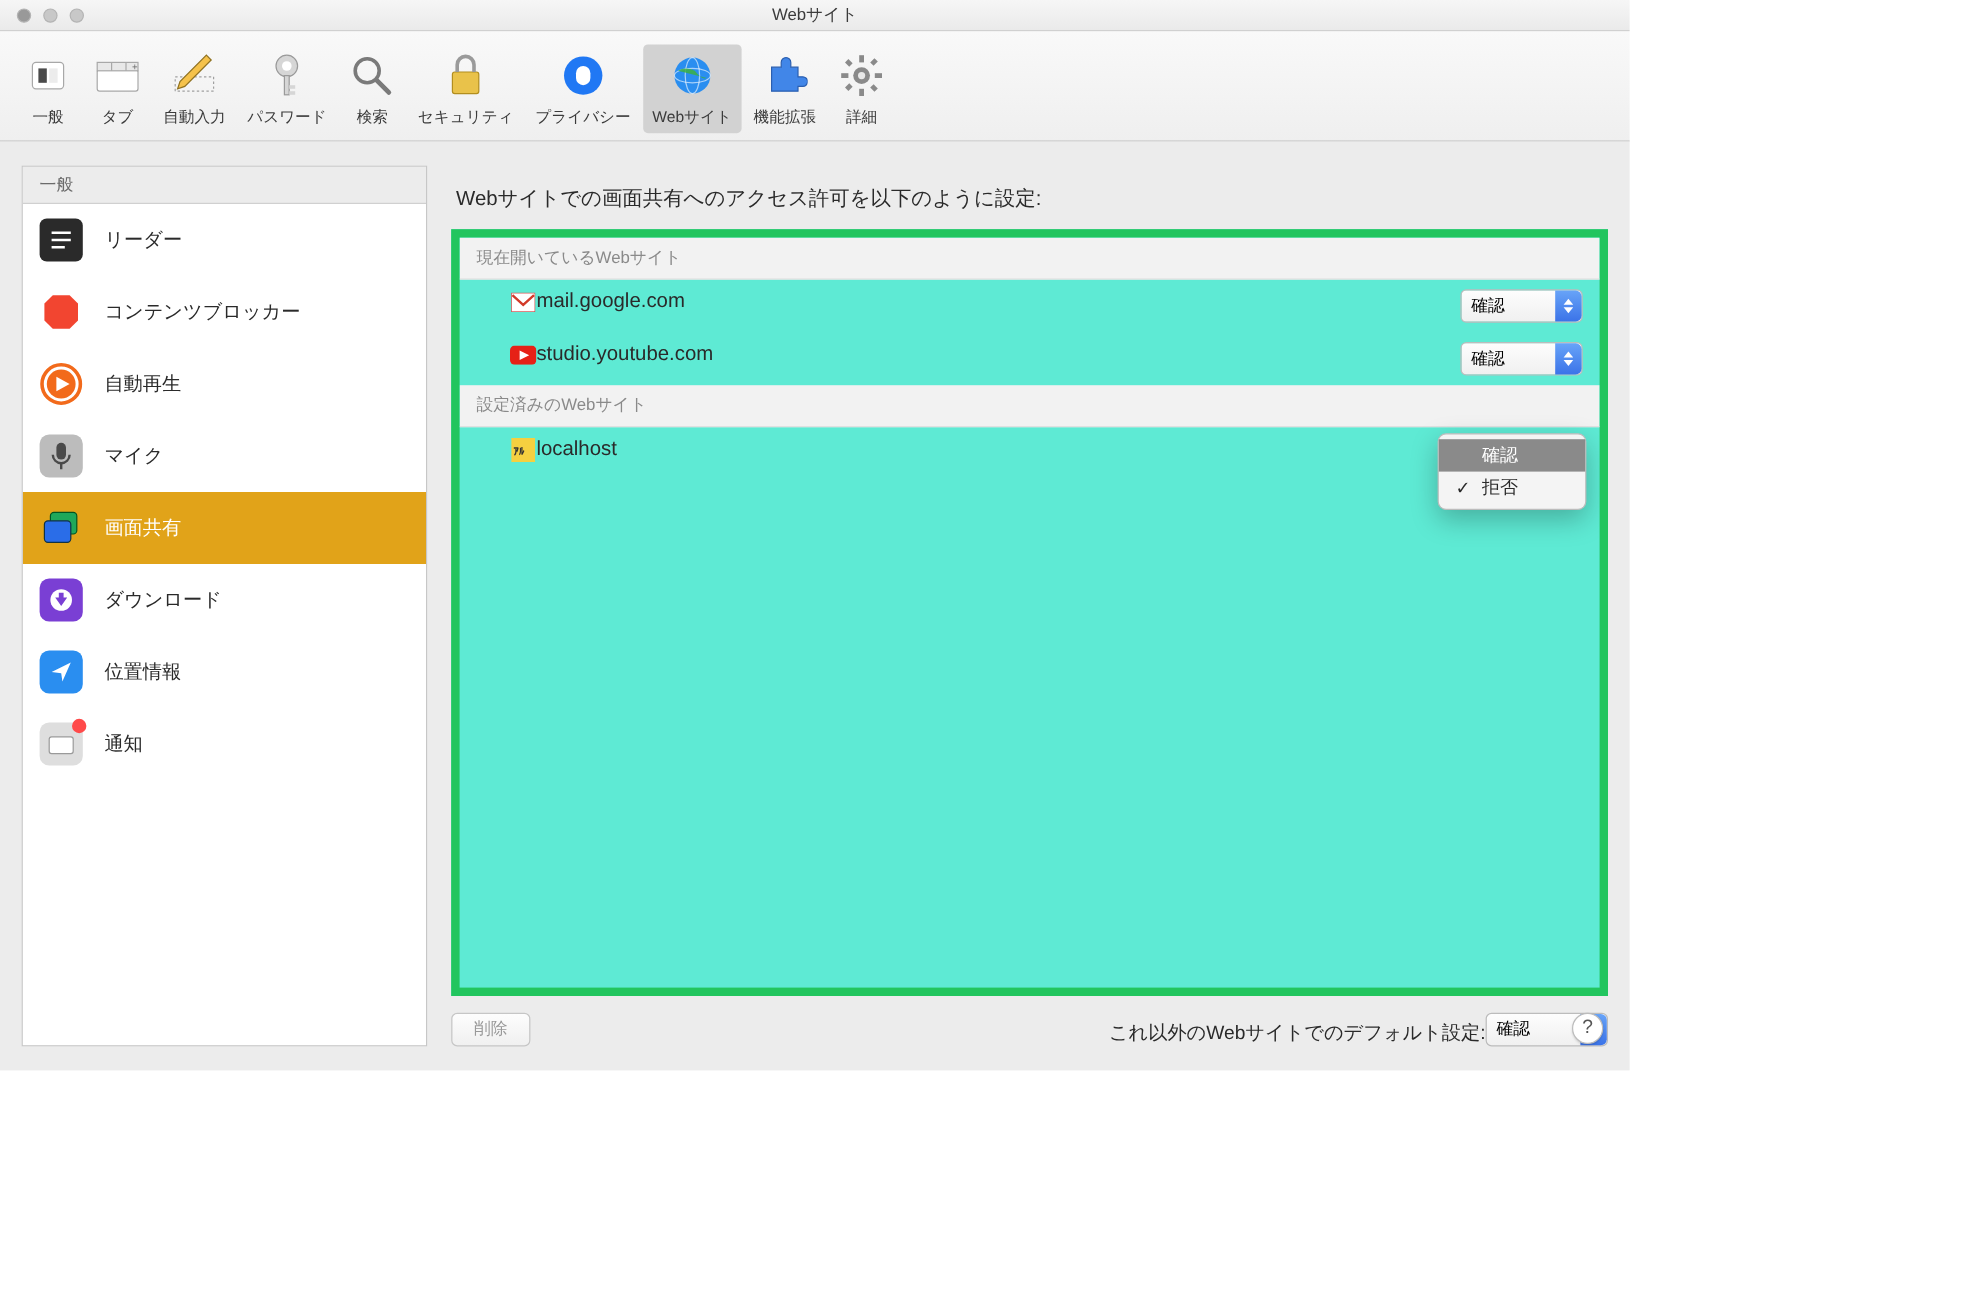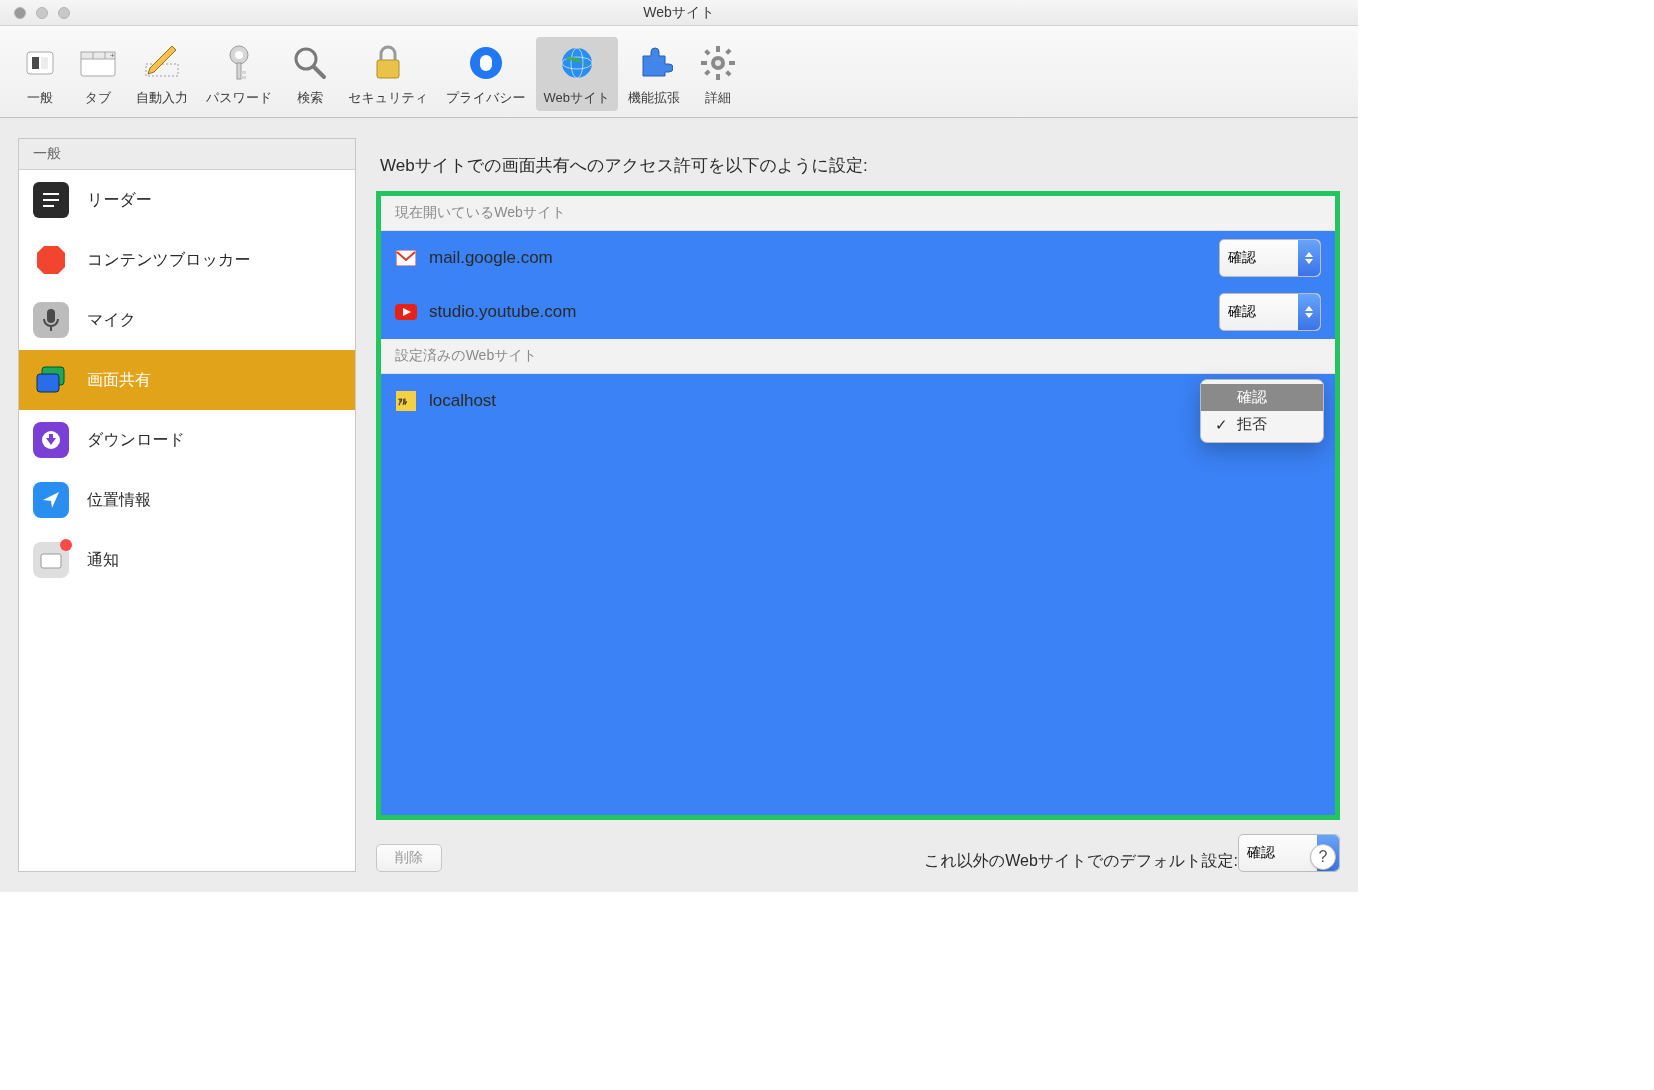--- a/index.html
+++ b/index.html
@@ -87,43 +87,43 @@
 .sb-icon { width: 36px; height: 36px; display: flex; align-items: center; justify-content: center; border-radius: 6px; flex-shrink: 0; }
 .sb-label { font-size: 16px; color: #2a2a2a; }
 .sidebar-item.selected .sb-label { color: #fff; }
 .main {
   flex: 1;
   display: flex;
   flex-direction: column;
 }
 .main-heading { font-size: 17px; color: #2a2a2a; margin: 16px 4px 14px; }
 .site-list {
-  background: #3b82f6;
-  border: 5px solid #22c55e;
+  background: #5eead4;
+  border: 7px solid #22c55e;
   flex: 1;
   overflow: hidden;
 }
 .list-subheader {
   background: #f2f2f2;
   color: #8a8a8a;
   font-size: 14px;
   padding: 8px 14px;
   border-bottom: 1px solid #e0e0e0;
 }
 .site-row {
   display: flex;
-  align-items: center;
   padding: 8px 14px;
-  gap: 12px;
+  gap: 0;
+  margin-left: 28px;
 }
 .site-favicon { width: 22px; height: 22px; display: flex; align-items: center; justify-content: center; flex-shrink: 0; }
 .site-name { flex: 1; font-size: 17px; color: #2a2a2a; }
 .perm-select {
   width: 102px;
-  height: 38px;
+  height: 28px;
   background: linear-gradient(#fdfdfd, #f0f0f0);
   border: 1px solid #bcbcbc;
   border-radius: 5px;
   display: flex;
   align-items: center;
   padding: 0 8px;
   position: relative;
   font-size: 14px;
   cursor: pointer;
 }
@@ -341,20 +341,30 @@
 
       <div class="sidebar-item">
         <div class="sb-icon">
           <svg width="36" height="36">
               <polygon points="11,4 25,4 32,11 32,25 25,32 11,32 4,25 4,11" fill="#f24530"></polygon>
             </svg>
         </div>
         <span class="sb-label">コンテンツブロッカー</span>
       </div>
 
+      <div class="sidebar-item">
+        <div class="sb-icon">
+          <svg width="36" height="36">
+              <circle cx="18" cy="18" r="16" fill="#fff" stroke="#f26a1b" stroke-width="3"></circle>
+              <circle cx="18" cy="18" r="12" fill="#f26a1b"></circle>
+              <polygon points="14,12 14,24 25,18" fill="#fff"></polygon>
+            </svg>
+        </div>
+        <span class="sb-label">自動再生</span>
+      </div>
 
 
 
       <div class="sidebar-item">
         <div class="sb-icon" style="background:#bcbcbc;border-radius:8px;">
           <svg width="20" height="26">
               <rect x="6" y="2" width="8" height="14" rx="4" fill="#4a4a4a"></rect>
               <path d="M3 12 a7 7 0 0 0 14 0" fill="none" stroke="#4a4a4a" stroke-width="2"></path>
               <line x1="10" y1="19" x2="10" y2="24" stroke="#4a4a4a" stroke-width="2"></line>
             </svg>

